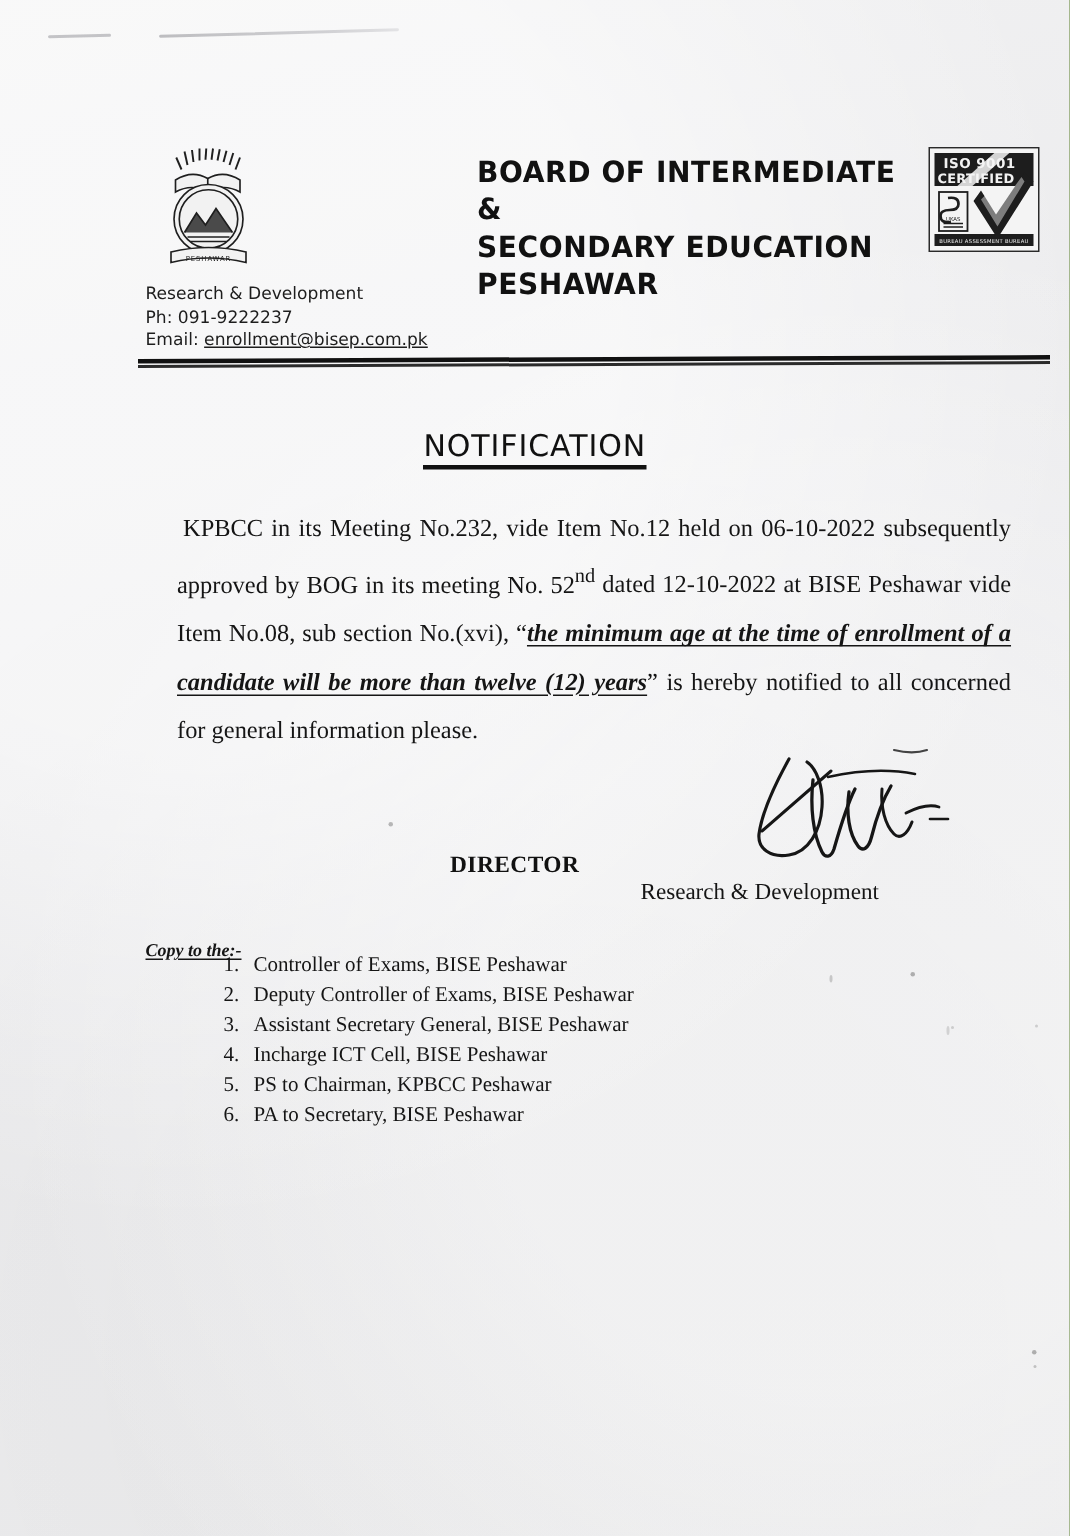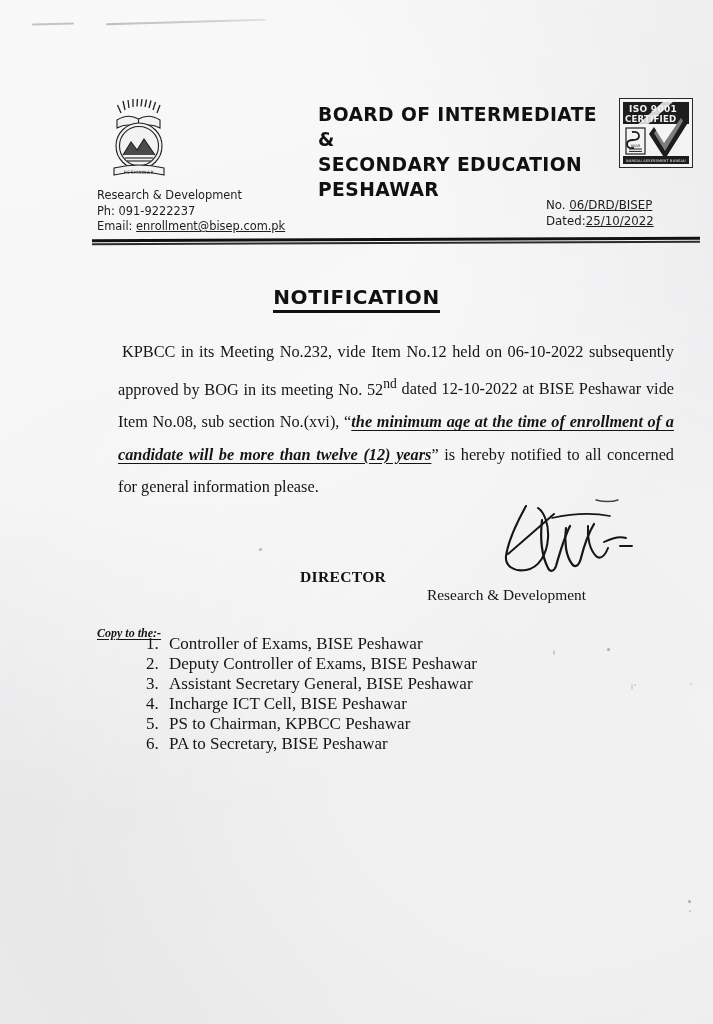--- a/index.html
+++ b/index.html
@@ -96,21 +96,21 @@
     transform: rotate(-.25deg);
   }
   .rule .r1 { position:absolute; left:0; top:0;   width:100%; height:3px; background:#111; }
   .rule .r2 { position:absolute; left:0; top:4px; width:100%; height:1.6px; background:#2b2b2b; }
 
   
   .notif-title {
     position: absolute; top: 285px; left: 0; width: 713px;
     text-align: center;
     font-family: "DejaVu Sans", sans-serif;
-    font-weight: 700;
+    font-weight: 400;
     font-size: 20px;
     letter-spacing: .6px;
     color: #111;
   }
   .notif-title span {
     border-bottom: 3px solid #111;
     padding-bottom: 1px;
   }
 
   
@@ -159,21 +159,21 @@
     font-weight: 700;
     font-style: italic;
     text-decoration: underline;
     text-underline-offset: 2px;
     color: #151515;
     margin-top: 12px;
   }
   .copy-list {
     position: absolute; left: 137px; top: 634px; width: 440px;
     margin: 0; padding: 0 0 0 26px;
-    font-size: 17px;
+    font-size: 14px;
     line-height: 19.6px;
     color: #151515;
   }
   .copy-list li { margin: 0 0 0.5px 0; padding-left: 6px; }
 </style>
 </head>
 <body>
 
 <div class="page">
   <div class="paper-noise"></div>
@@ -259,29 +259,20 @@
 
   <div class="contact">
     <div>Research &amp; Development</div>
     <div>Ph: 091-9222237</div>
     <div>
       <span>Email:</span>
       <span class="u">enrollment@bisep.com.pk</span>
     </div>
   </div>
 
-  <div class="refblock">
-    <div>
-      <span>No.</span>
-      <span class="u">06/DRD/BISEP</span>
-    </div>
-    <div>
-      <span>Dated:</span><span class="u">25/10/2022</span>
-    </div>
-  </div>
 
   <div class="rule">
     <div class="r1"></div>
     <div class="r2"></div>
   </div>
 
   <div class="notif-title">
     <span>NOTIFICATION</span>
   </div>
 

